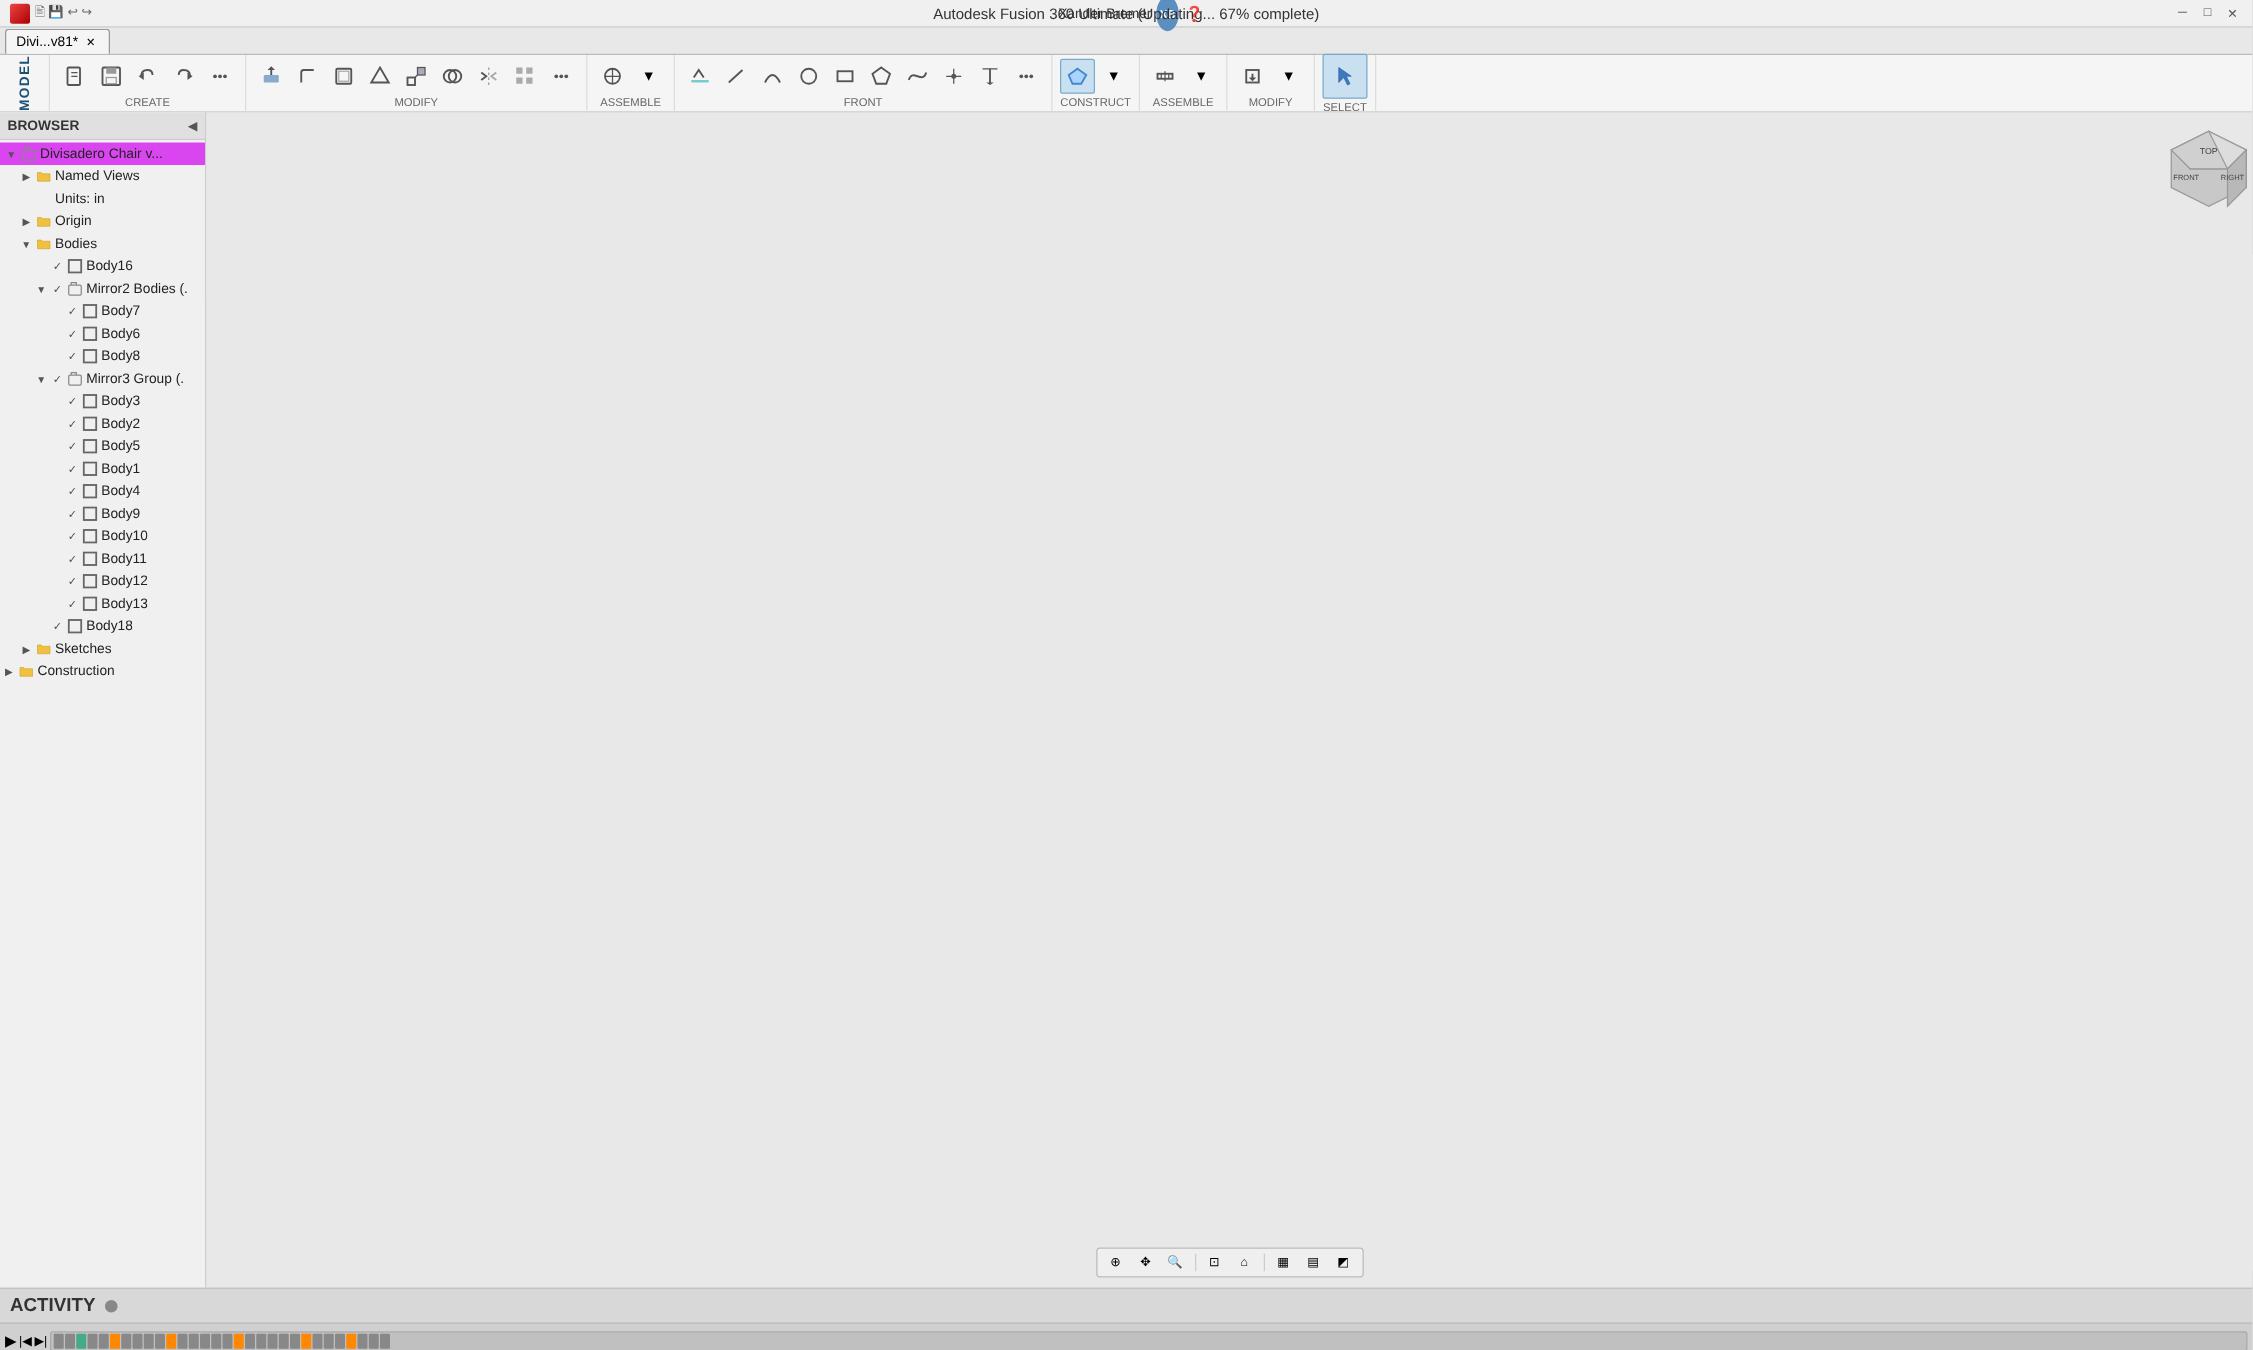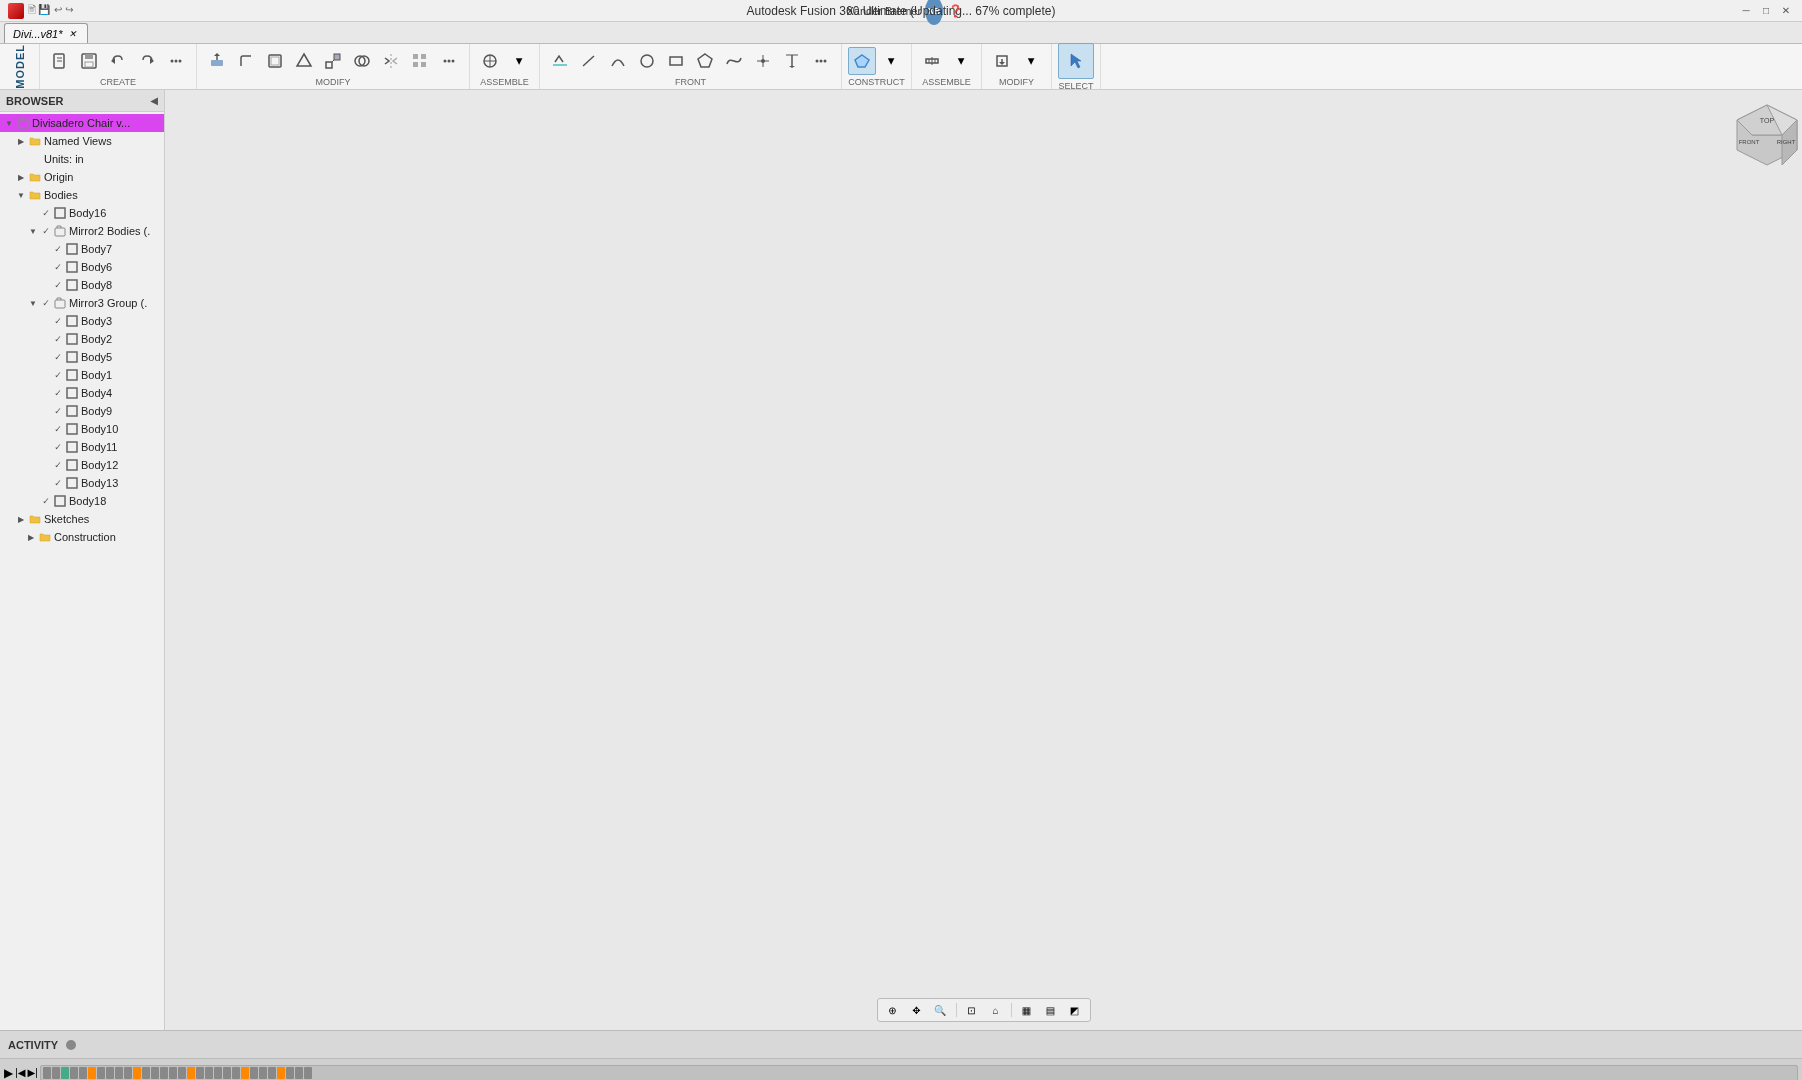--- a/index.html
+++ b/index.html
@@ -73,21 +73,20 @@
       display: flex;
       align-items: center;
       gap: 4px;
       font-size: 11px;
       cursor: pointer;
       border-radius: 3px 3px 0 0;
     }
     .tab.active {
       background: #f5f5f5;
       border-color: #999;
-      font-style: italic;
     }
     .tab .tab-close {
       width: 12px;
       height: 12px;
       border-radius: 50%;
       display: flex;
       align-items: center;
       justify-content: center;
       font-size: 9px;
     }
@@ -803,21 +802,21 @@
         </div>
         <div class="tree-item" style="padding-left: 14px;">
           <span class="tree-arrow collapsed"></span>
           <span class="tree-icon">
             <svg width="12" height="12" viewBox="0 0 12 12">
               <path d="M1 3 L1 10 L11 10 L11 4 L5 4 L4 3 Z" fill="#f0c040" stroke="#d0a020" stroke-width="0.5"></path>
             </svg>
           </span>
           <span class="tree-label">Sketches</span>
         </div>
-        <div class="tree-item" style="padding-left: 24px;">
+        <div class="tree-item" style="padding-left: 0;">
           <span class="tree-arrow collapsed"></span>
           <span class="tree-icon">
             <svg width="12" height="12" viewBox="0 0 12 12">
               <path d="M1 3 L1 10 L11 10 L11 4 L5 4 L4 3 Z" fill="#f0c040" stroke="#d0a020" stroke-width="0.5"></path>
             </svg>
           </span>
           <span class="tree-label">Construction</span>
         </div>
       </div>
   </div>
@@ -961,21 +960,21 @@
       <button class="nav-btn" title="Home">⌂</button>
       <span style="width:1px;height:14px;background:#ccc;margin:0 2px;"></span>
       <button class="nav-btn" title="Display Settings">▦</button>
       <button class="nav-btn" title="Grid">▤</button>
       <button class="nav-btn" title="View">◩</button>
     </div>
   </div>
 </div>
 
 <div id="activity-bar">
-  <span style="font-size:11px;font-weight:bold;color:#333;">ACTIVITY</span>
+  <span style="font-size:15px;font-weight:bold;color:#333;">ACTIVITY</span>
   <span style="margin-left:8px; width:10px; height:10px; background:#888; border-radius:50%; display:inline-block;"></span>
 </div>
 
 <div style="height:28px;background:#d0d0d0;border-top:1px solid #bbb;display:flex;align-items:center;padding:0 4px;gap:2px;overflow:hidden;">
   <button style="background:none;border:none;cursor:pointer;font-size:12px;">▶</button>
   <button style="background:none;border:none;cursor:pointer;font-size:10px;">|◀</button>
   <button style="background:none;border:none;cursor:pointer;font-size:10px;">▶|</button>
   <div style="flex:1;height:16px;background:#c0c0c0;border:1px solid #aaa;border-radius:2px;display:flex;align-items:center;padding:0 2px;gap:1px;">
 
     <div style="width:8px;height:12px;background:#888;border-radius:1px;cursor:pointer;"></div>

